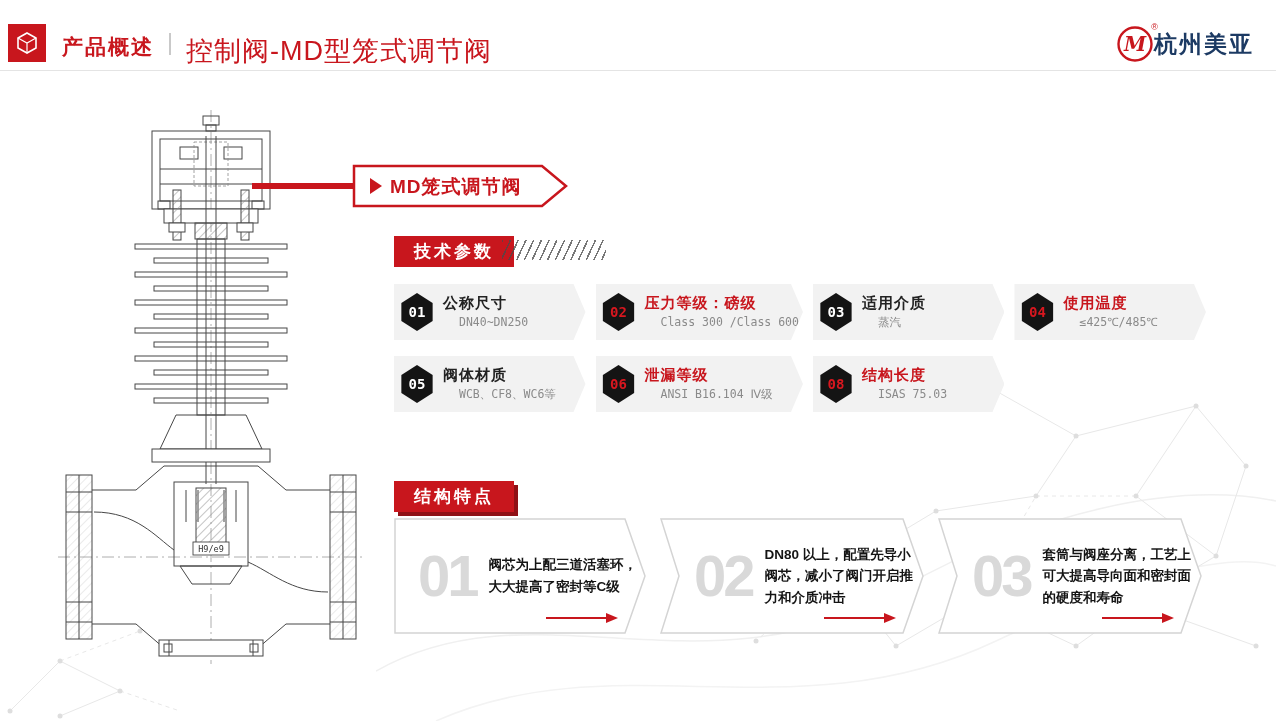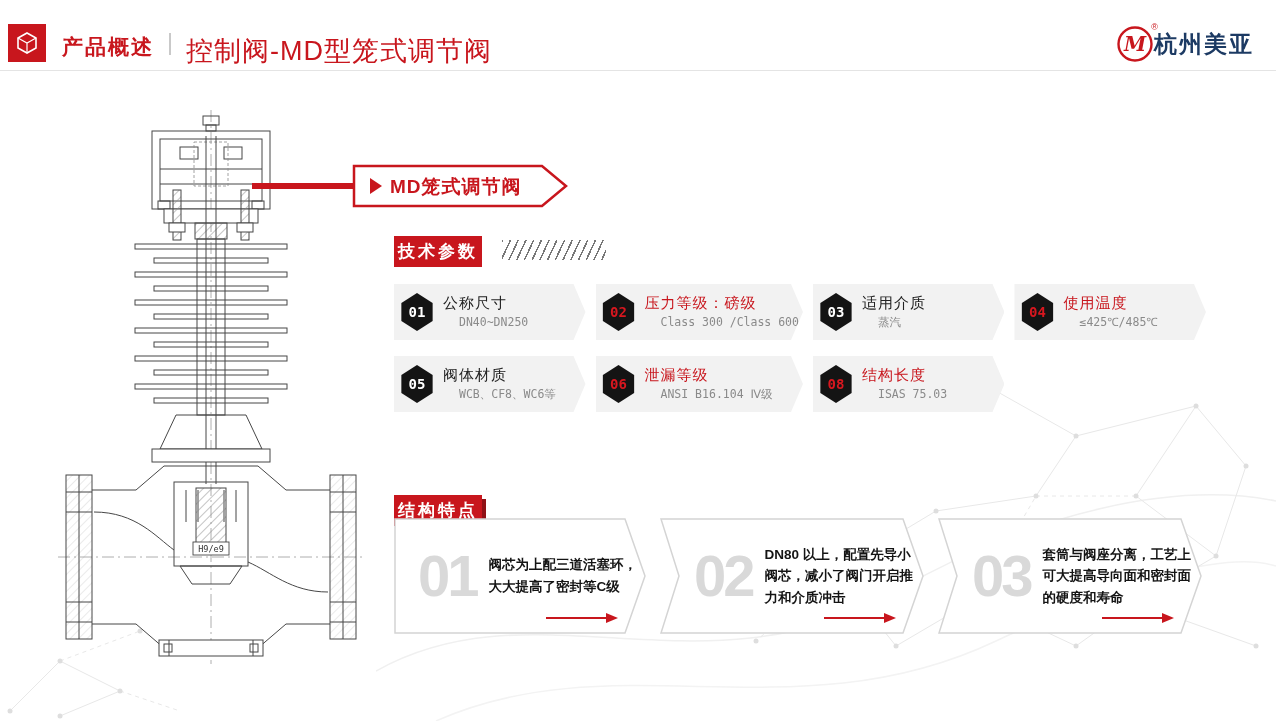--- a/index.html
+++ b/index.html
@@ -23,38 +23,38 @@
   
   #valve{position:absolute;left:56px;top:92px;z-index:1;}
   .ln{stroke:#474747;fill:none;stroke-width:1;}
   .lnf{stroke:#474747;fill:#ffffff;stroke-width:1;}
   .cl{stroke:#9a9a9a;stroke-width:0.8;stroke-dasharray:12 4 2 4;fill:none;}
   
   .ribbon{position:absolute;left:250px;top:163px;z-index:3;}
   .ribbon text{font-family:"Liberation Sans","DejaVu Sans",sans-serif;}
   
   .tag{position:absolute;background:#c8161d;color:#fff;font-size:17px;font-weight:bold;
-    padding:4px 4px;letter-spacing:3px;z-index:2;}
+    padding:4px 20px;letter-spacing:3px;z-index:2;}
   #tech-tag{left:394px;top:236px;}
-  #feat-tag{left:394px;top:495px;box-shadow:4px 4px 0 #8f1116;}
+  #feat-tag{left:394px;top:481px;box-shadow:4px 4px 0 #8f1116;}
   .hatch{position:absolute;left:502px;top:240px;width:104px;height:20px;z-index:2;
     background:repeating-linear-gradient(115deg,#4a4a4a 0px,#4a4a4a 1.5px,transparent 1.5px,transparent 7px);
     opacity:.75;}
   
   .params{position:absolute;left:394px;top:284px;width:812px;display:grid;z-index:2;
     grid-template-columns:repeat(4,1fr);column-gap:10px;row-gap:16px;}
   .param{position:relative;height:56px;background:#f2f2f2;display:flex;align-items:center;
     padding:0 4px 0 6px;
     clip-path:polygon(0 0,calc(100% - 12px) 0,100% 50%,calc(100% - 12px) 100%,0 100%);}
   .badge{flex:0 0 34px;height:38px;background:#141414;color:#ffffff;font-weight:bold;font-size:14px;
     font-family:"DejaVu Sans Mono",monospace;display:flex;align-items:center;justify-content:center;
     clip-path:polygon(50% 0,96% 26%,96% 74%,50% 100%,4% 74%,4% 26%);}
   .param.alt .badge{color:#d8171f;}
   .param-text{margin-left:9px;line-height:1.2;min-width:0;}
-  .param-title{font-size:15px;font-weight:normal;color:#222222;letter-spacing:1px;white-space:nowrap;}
+  .param-title{font-size:15px;font-weight:bold;color:#222222;letter-spacing:1px;white-space:nowrap;}
   .param.alt .param-title{color:#c8161d;}
   .param-value{font-size:11.5px;color:#8a8a8a;font-family:"DejaVu Sans Mono",monospace;
     margin-top:4px;white-space:nowrap;margin-left:16px;}
   
   .features{position:absolute;left:394px;top:518px;display:flex;gap:14px;z-index:2;}
   .feature{position:relative;height:116px;}
   .feature .shape{position:absolute;left:0;top:0;}
   .feat-content{position:absolute;inset:0;display:flex;align-items:center;padding-left:24px;}
   .feat-num{font-size:58px;font-weight:800;color:#d9d9d9;letter-spacing:-3px;line-height:1;
     margin-right:12px;}

